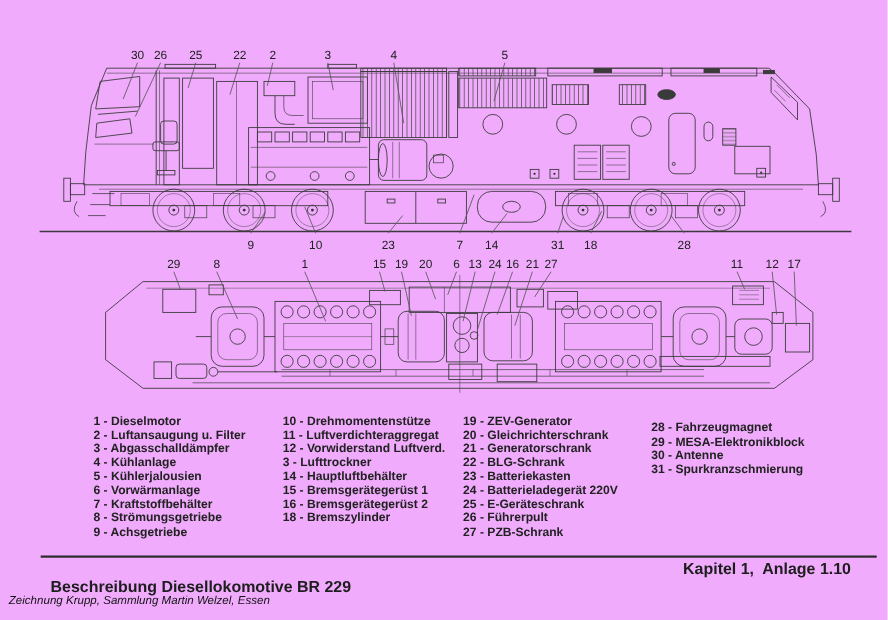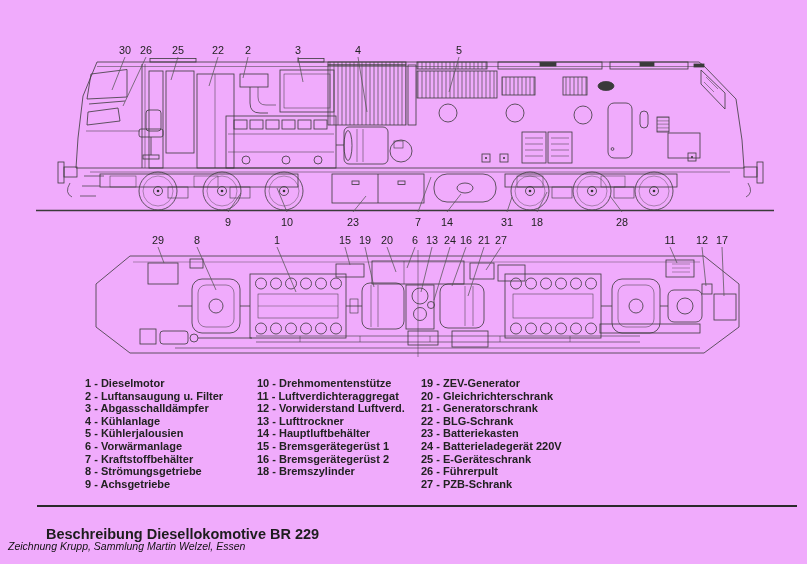--- a/index.html
+++ b/index.html
@@ -348,35 +348,42 @@
         <div class="legend-item">5 - Kühlerjalousien</div>
         <div class="legend-item">6 - Vorwärmanlage</div>
         <div class="legend-item">7 - Kraftstoffbehälter</div>
         <div class="legend-item">8 - Strömungsgetriebe</div>
         <div class="legend-item">9 - Achsgetriebe</div>
       </div>
       <div class="legend-col" style="left: 257px;">
         <div class="legend-item">10 - Drehmomentenstütze</div>
         <div class="legend-item">11 - Luftverdichteraggregat</div>
         <div class="legend-item">12 - Vorwiderstand Luftverd.</div>
-        <div class="legend-item">13 - Lufttrockner</div>
+        <div class="legend-item">3 - Lufttrockner</div>
         <div class="legend-item">14 - Hauptluftbehälter</div>
         <div class="legend-item">15 - Bremsgerätegerüst 1</div>
         <div class="legend-item">16 - Bremsgerätegerüst 2</div>
         <div class="legend-item">18 - Bremszylinder</div>
       </div>
       <div class="legend-col" style="left: 421px;">
         <div class="legend-item">19 - ZEV-Generator</div>
         <div class="legend-item">20 - Gleichrichterschrank</div>
         <div class="legend-item">21 - Generatorschrank</div>
         <div class="legend-item">22 - BLG-Schrank</div>
         <div class="legend-item">23 - Batteriekasten</div>
         <div class="legend-item">24 - Batterieladegerät 220V</div>
         <div class="legend-item">25 - E-Geräteschrank</div>
         <div class="legend-item">26 - Führerpult</div>
         <div class="legend-item">27 - PZB-Schrank</div>
       </div>
+      <div class="legend-col c4" style="left: 592px;">
+        <div class="legend-item">28 - Fahrzeugmagnet</div>
+        <div class="legend-item">29 - MESA-Elektronikblock</div>
+        <div class="legend-item">30 - Antenne</div>
+        <div class="legend-item">31 - Spurkranzschmierung</div>
+      </div>
     </div>
 
   <div class="footer-rule"></div>
   <div class="footer-title">Beschreibung Diesellokomotive BR 229</div>
+  <div class="footer-chapter">Kapitel 1,  Anlage 1.10</div>
   <div class="credit">Zeichnung Krupp, Sammlung Martin Welzel, Essen</div>
 </div>
 
 </body></html>

